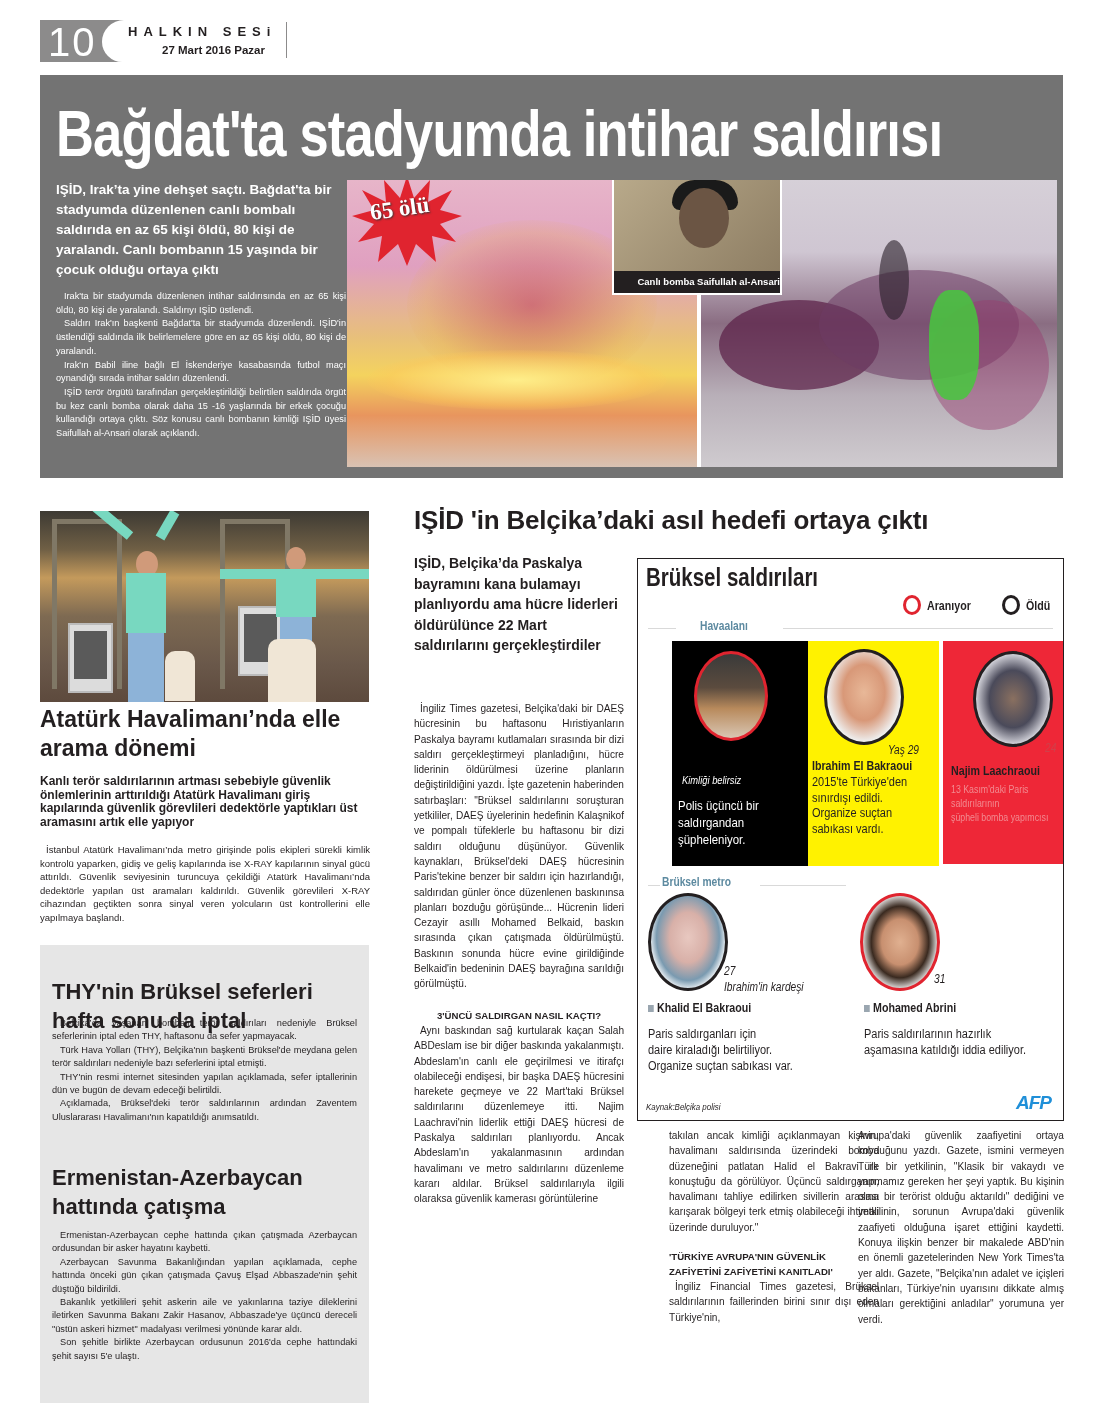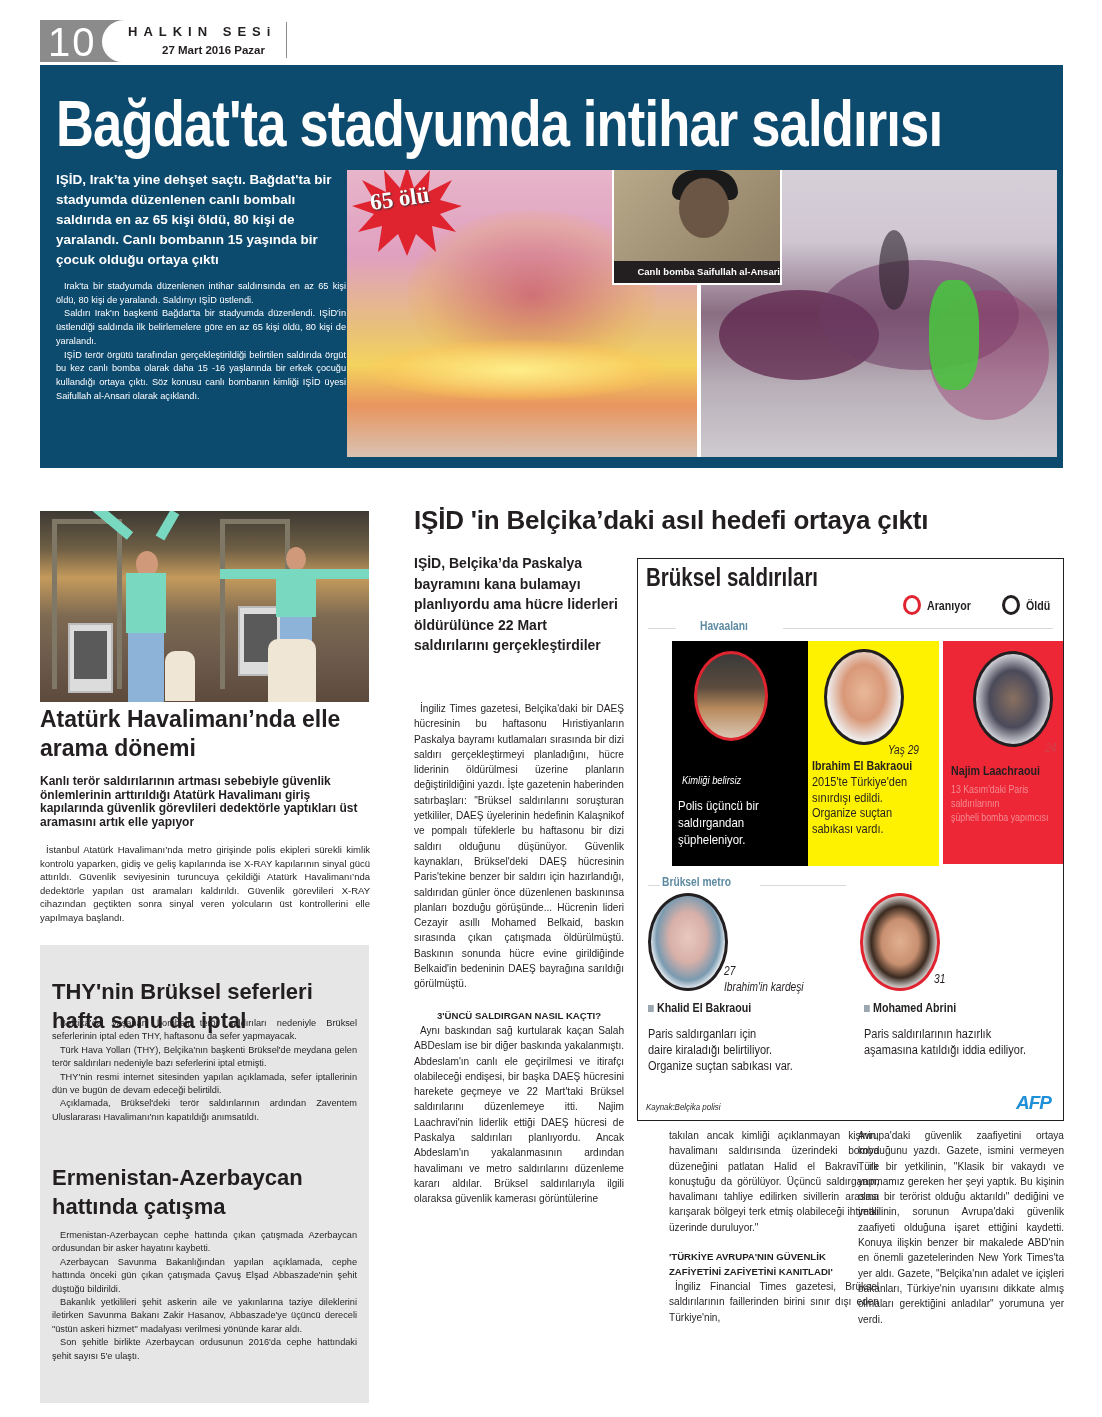--- a/index.html
+++ b/index.html
@@ -10,21 +10,21 @@
   .masthead { position: absolute; left: 40px; top: 20px; width: 1023px; height: 42px; }
   .mast-bar { position: absolute; left: 0; top: 0; width: 1023px; height: 42px; background: #8c8b8b; }
   .mast-white { position: absolute; left: 62px; top: 0; width: 226px; height: 42px; background: #fff; border-radius: 24px 0 0 22px; }
   .mast-white-ext { position: absolute; left: 288px; top: 0; width: 735px; height: 42px; background: #fff; }
   .page-num { position: absolute; left: 8px; top: 0px; font-size: 40px; color: #fff; font-family: "Liberation Sans", sans-serif; letter-spacing: 2px; line-height: 44px; }
   .paper-name { position: absolute; left: 88px; top: 4px; font-size: 13px; font-weight: bold; letter-spacing: 6px; color: #231f20; }
   .paper-date { position: absolute; left: 122px; top: 24px; font-size: 11.5px; font-weight: bold; color: #231f20; }
   .mast-sep { position: absolute; left: 246px; top: 2px; width: 1px; height: 36px; background: #8c8b8b; }
 
   
-  .top-panel { position: absolute; left: 40px; top: 65px; width: 1023px; height: 403px; background: #0c4a6e; }
+  .top-panel { position: absolute; left: 40px; top: 75px; width: 1023px; height: 403px; background: #737373; }
   .top-headline { position: absolute; left: 16px; top: 14px; width: 1000px; font-family: "Liberation Sans", sans-serif; font-weight: bold; font-size: 64px; color: #fff; transform: scaleX(0.82); transform-origin: left top; letter-spacing: -1px; white-space: nowrap; line-height: 90px; }
   .top-lede { position: absolute; left: 16px; top: 105px; width: 290px; font-weight: bold; font-size: 13.5px; line-height: 20px; color: #fff; }
   .top-body { position: absolute; left: 16px; top: 215px; width: 290px; font-size: 9.2px; line-height: 13.7px; color: #fff; text-align: justify; }
   .top-body p { text-indent: 8px; }
 
   .photo-main { position: absolute; left: 307px; top: 105px; width: 710px; height: 287px; overflow: hidden; }
   .photo-blast { position: absolute; left: 0; top: 0; width: 350px; height: 287px;
     background: linear-gradient(180deg, #e7b5c9 0%, #e0a0c0 30%, #e8c07a 55%, #f4d35e 68%, #e8955e 82%, #d9c2b3 100%); }
   .blast-haze { position: absolute; left: 60px; top: 40px; width: 250px; height: 170px; border-radius: 50%; background: radial-gradient(ellipse, rgba(190,60,90,0.55), rgba(230,170,80,0.25) 60%, rgba(255,255,255,0) 75%); }
   .blast-glow { position: absolute; left: 20px; top: 170px; width: 300px; height: 60px; border-radius: 50%; background: radial-gradient(ellipse, rgba(255,240,140,0.95), rgba(255,200,90,0.4) 60%, rgba(255,255,255,0) 75%); }
@@ -104,20 +104,21 @@
   <div class="paper-date">27 Mart 2016 Pazar</div>
   <div class="mast-sep"></div>
 </div>
 
 <div class="top-panel">
   <div class="top-headline">Bağdat'ta stadyumda intihar saldırısı</div>
   <div class="top-lede">IŞİD, Irak’ta yine dehşet saçtı. Bağdat'ta bir stadyumda düzenlenen canlı bombalı saldırıda en az 65 kişi öldü, 80 kişi de yaralandı. Canlı bombanın 15 yaşında bir çocuk olduğu ortaya çıktı</div>
   <div class="top-body">
     <p>Irak'ta bir stadyumda düzenlenen intihar saldırısında en az 65 kişi öldü, 80 kişi de yaralandı. Saldırıyı IŞİD üstlendi.</p>
     <p>Saldırı Irak'ın başkenti Bağdat'ta bir stadyumda düzenlendi. IŞİD'in üstlendiği saldırıda ilk belirlemelere göre en az 65 kişi öldü, 80 kişi de yaralandı.</p>
+    <p>Irak'ın Babil iline bağlı El İskenderiye kasabasında futbol maçı oynandığı sırada intihar saldırı düzenlendi.</p>
     <p>IŞİD terör örgütü tarafından gerçekleştirildiği belirtilen saldırıda örgüt bu kez canlı bomba olarak daha 15 -16 yaşlarında bir erkek çocuğu kullandığı ortaya çıktı. Söz konusu canlı bombanın kimliği IŞİD üyesi Saifullah al-Ansari olarak açıklandı.</p>
   </div>
 
   <div class="photo-main">
     <div class="photo-blast">
       <div class="blast-haze"></div>
       <div class="blast-glow"></div>
     </div>
     <div class="photo-right">
       <div class="crowd-blob" style="left:20px;top:120px;width:160px;height:90px;background:rgba(90,30,70,0.7);"></div>

